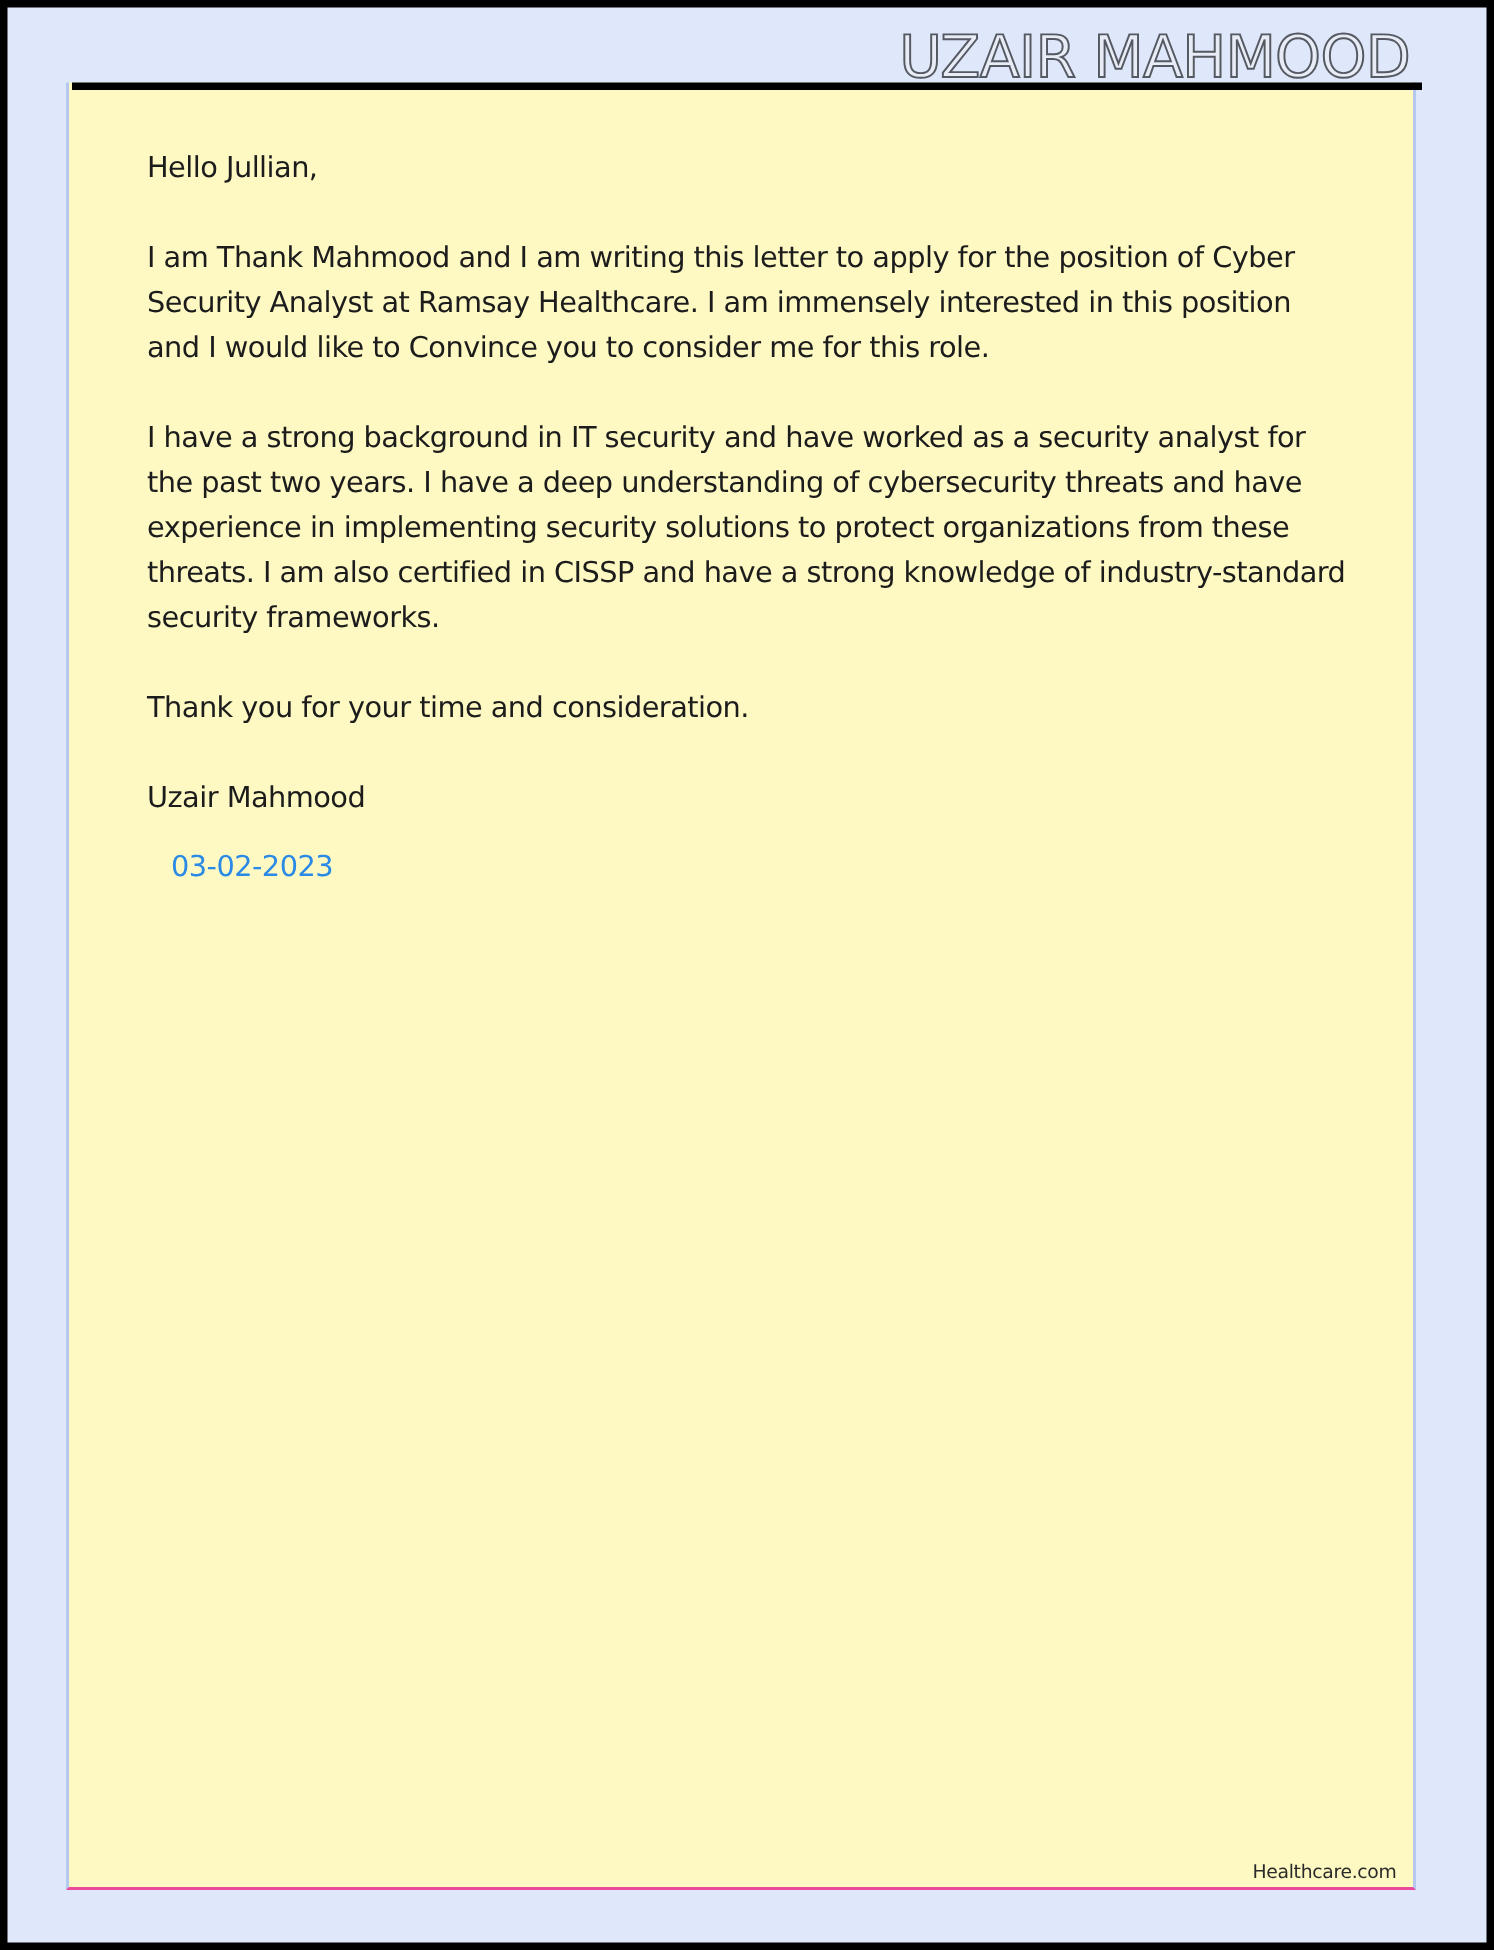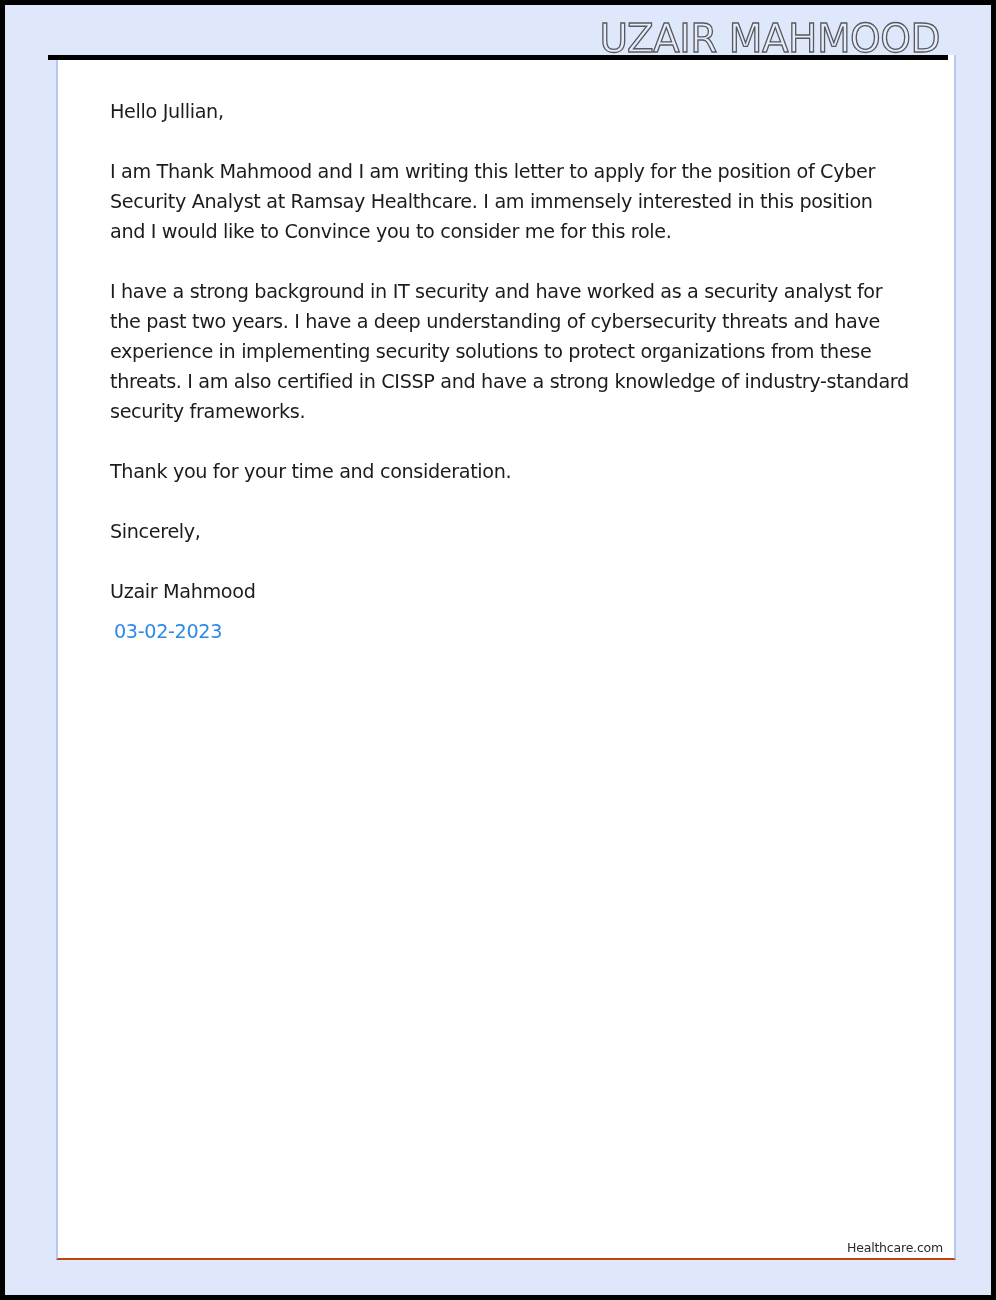--- a/index.html
+++ b/index.html
@@ -23,28 +23,28 @@
       font-size: 39px;
       font-weight: normal;
       letter-spacing: -0.5px;
       color: #e8ecf6;
       -webkit-text-stroke: 1.3px #555a62;
       line-height: 44px;
       margin: 0;
     }
     .page {
       position: absolute;
-      left: 56px;
+      left: 44px;
       top: 55px;
       width: 896px;
       height: 1203px;
-      background: #ffffff;
+      background: #fef9c3;
       border-left: 2px solid #b4c8f0;
       border-right: 2px solid #b4c8f0;
-      border-bottom: 2px solid #c2410c;
+      border-bottom: 2px solid #ec4899;
     }
     .top-bar {
       position: absolute;
       left: 48px;
       top: 55px;
       width: 900px;
       height: 5px;
       background: #000;
     }
     .letter {
@@ -52,21 +52,21 @@
       left: 52px;
       top: 42px;
       width: 800px;
       font-size: 19.2px;
       line-height: 30px;
       color: #1c1c1c;
       letter-spacing: -0.35px;
     }
     .letter p { margin: 0 0 30px 0; }
     .letter p.sig-name { margin-bottom: 10px; }
-    .letter p.date { color: #2b8ae6; margin: 4px; }
+    .letter p.date { color: #2b8ae6; margin: 16px; }
     .footer {
       position: absolute;
       right: 11px;
       bottom: 3px;
       font-size: 12.5px;
       color: #2a2a2a;
       letter-spacing: -0.2px;
     }
   </style>
 </head>
@@ -75,20 +75,19 @@
 <div class="frame">
   <h1 class="title">UZAIR MAHMOOD</h1>
 </div>
 
 <div class="page">
   <div class="letter">
     <p>Hello Jullian,</p>
     <p>I am Thank Mahmood and I am writing this letter to apply for the position of Cyber Security Analyst at Ramsay Healthcare. I am immensely interested in this position and I would like to Convince you to consider me for this role.</p>
     <p>I have a strong background in IT security and have worked as a security analyst for the past two years. I have a deep understanding of cybersecurity threats and have experience in implementing security solutions to protect organizations from these threats. I am also certified in CISSP and have a strong knowledge of industry-standard security frameworks.</p>
     <p>Thank you for your time and consideration.</p>
-    <p>Sincerely,</p>
     <p class="sig-name">Uzair Mahmood</p>
     <p class="date">03-02-2023</p>
   </div>
   <div class="footer">Healthcare.com</div>
 </div>
 
 <div class="top-bar"></div>
 
 </body></html>

